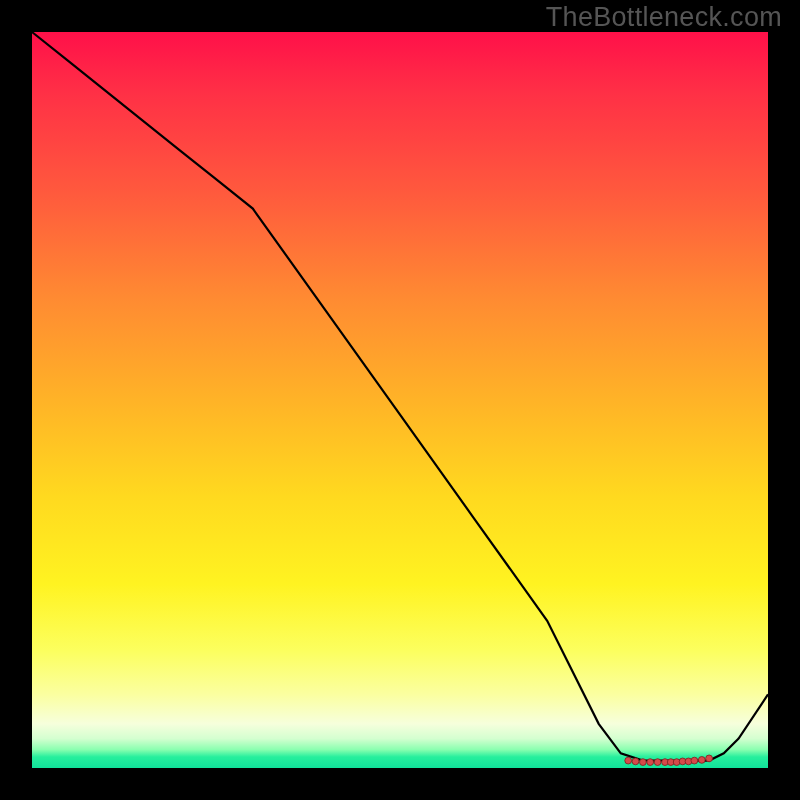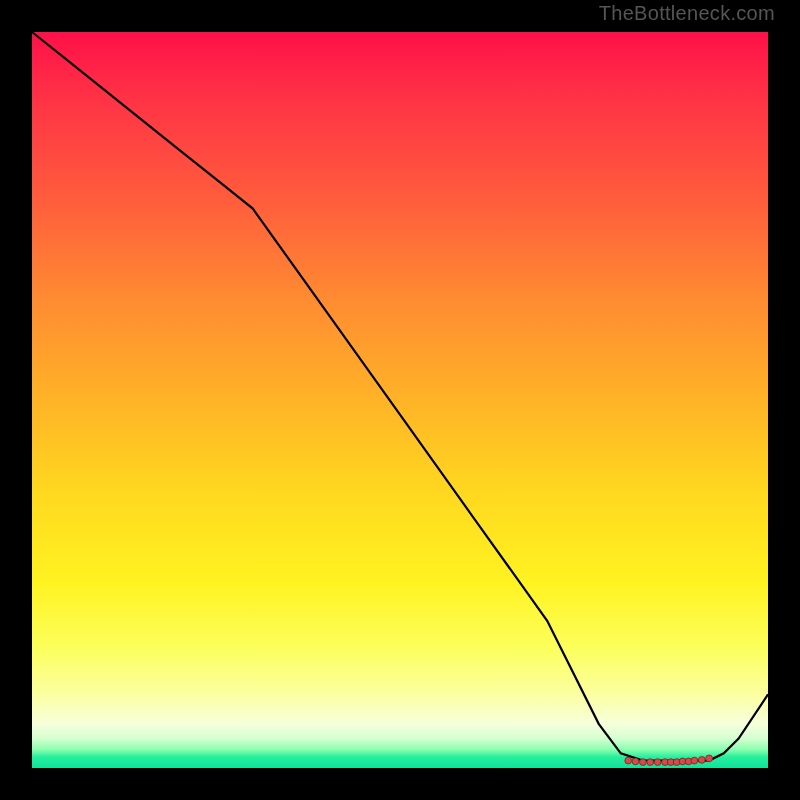--- a/index.html
+++ b/index.html
@@ -13,23 +13,23 @@
   }
   .outer {
     width: 800px;
     height: 800px;
     background: #000;
     position: relative;
   }
   .attribution {
     position: absolute;
     top: 2px;
-    right: 25px;
+    right: 18px;
     color: #555;
-    font-size: 20px;
+    font-size: 27px;
     letter-spacing: 0.3px;
     font-family: Arial, sans-serif;
   }
   
   .plot-area {
     position: absolute;
     left: 32px;
     top: 32px;
     width: 736px;   
     height: 736px;  

